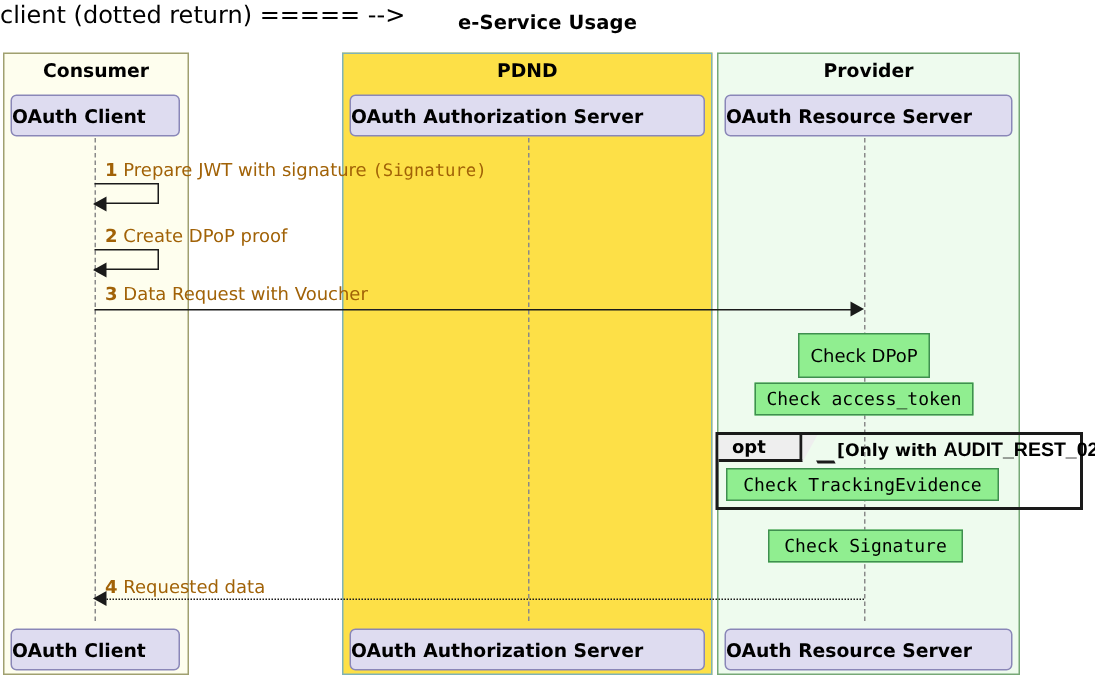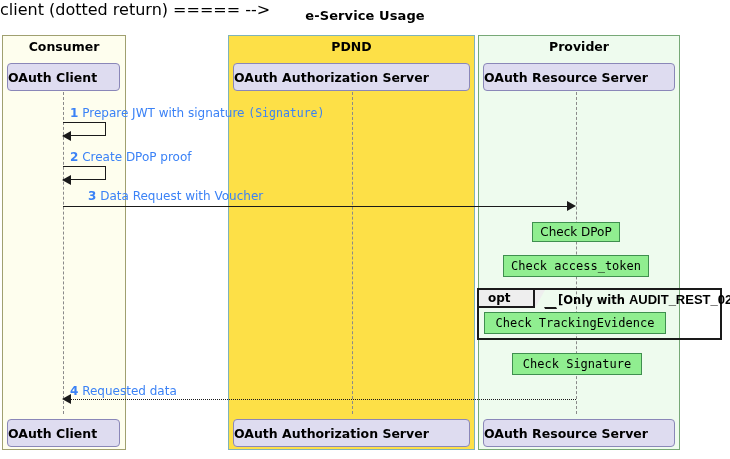--- a/index.html
+++ b/index.html
@@ -100,21 +100,21 @@
     position: absolute;
     box-sizing: border-box;
     border: 1px solid #1a1a1a;
     border-left: none;
     background: transparent;
   }
 
   .msg-label {
     position: absolute;
     font-size: 12px;
-    color: #3b82f6;
+    color: #a16207;
     white-space: nowrap;
   }
   .msg-num {
     font-weight: bold;
   }
   .mono {
     font-family: "DejaVu Sans Mono", monospace;
     font-size: 11.5px;
   }
 
@@ -233,29 +233,29 @@
 
   
   <div class="msg-label" style="left:70px; top:150px;">
     <span class="msg-num">2</span>
     <span>Create DPoP proof</span>
   </div>
   <div class="self-loop" style="left:63px; top:166px; width:43px; height:14px;"></div>
   <div class="arrow-head-left" style="left:62px; top:175px;"></div>
 
   
-  <div class="msg-label" style="left:70px; top:189px;margin-left:18px;">
+  <div class="msg-label" style="left:70px; top:189px;">
     <span class="msg-num">3</span>
     <span>Data Request with Voucher</span>
   </div>
   <div class="arrow-line" style="left:63px; top:206px; width:505px;"></div>
   <div class="arrow-head-right" style="left:567px; top:201px;"></div>
 
   
-  <div class="note sans" style="left:532px; top:222px; width:88px; height:20px;">
+  <div class="note sans" style="left:532px; top:222px; width:88px; height:30px;">
     <span>Check DPoP</span>
   </div>
 
   <div class="note" style="left:503px; top:255px; width:146px; height:22px;">
     <span>Check access_token</span>
   </div>
 
   
   <div class="frag" style="left:477px; top:288px; width:245px; height:52px;"></div>
   <div class="frag-tab" style="left:479px; top:290px; width:56px; height:18px;">

